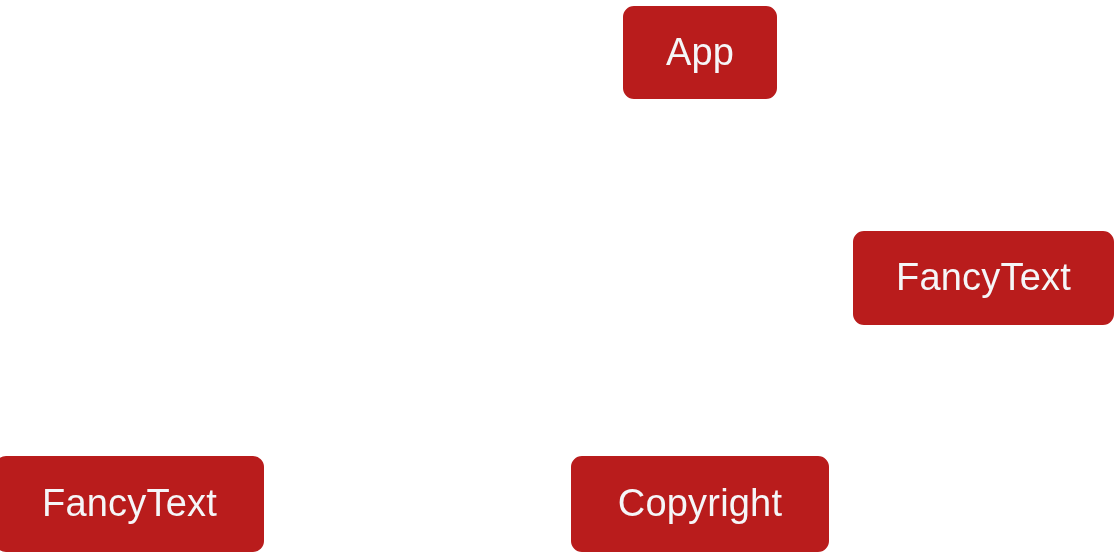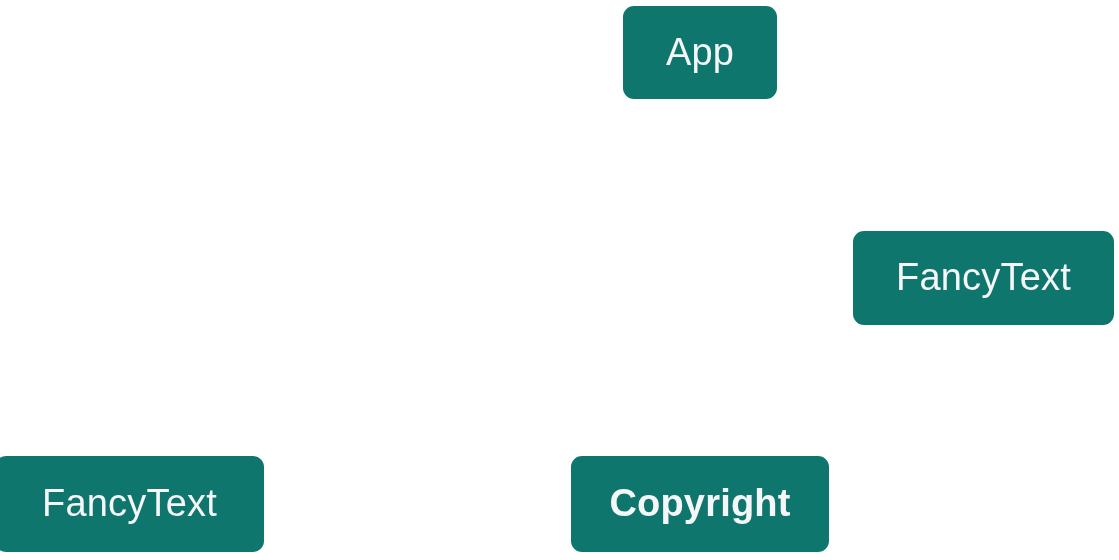--- a/index.html
+++ b/index.html
@@ -19,21 +19,21 @@
     position: absolute;
     left: 0;
     top: 0;
     width: 1119px;
     height: 560px;
     pointer-events: none;
   }
   .node-box {
     position: absolute;
     box-sizing: border-box;
-    background: #0f766e;
+    background: #b91c1c;
     border: 3px solid #ffffff;
     border-radius: 14px;
     display: flex;
     align-items: center;
     justify-content: center;
     color: #f5f6f8;
     font-family: "Liberation Sans", sans-serif;
     font-weight: 400;
     letter-spacing: 0.2px;
     white-space: nowrap;
@@ -53,21 +53,21 @@
     line-height: 1;
     white-space: nowrap;
     transform: translate(-50%, -50%);
   }
 
   
   #node-app            { left: 620px; top: 3px;   width: 160px; height: 99px;  font-size: 38px; }
   #node-inspiration    { left: 196px; top: 228px; width: 464px; height: 102px; font-size: 38px; }
   #node-fancytext-right{ left: 850px; top: 228px; width: 267px; height: 100px; font-size: 38px; }
   #node-fancytext-left { left: -8px;  top: 453px; width: 275px; height: 102px; font-size: 38px; }
-  #node-copyright      { left: 568px; top: 453px; width: 264px; height: 102px; font-size: 38px; font-weight: bold; }
+  #node-copyright      { left: 568px; top: 453px; width: 264px; height: 102px; font-size: 38px; }
 
   
   #label-app-inspiration { left: 558px; top: 168px; }
   #label-app-fancytext   { left: 853px; top: 168px; }
   #label-insp-fancytext  { left: 272px; top: 395px; }
   #label-insp-copyright  { left: 569px; top: 395px; }
 </style>
 </head>
 <body>
 

